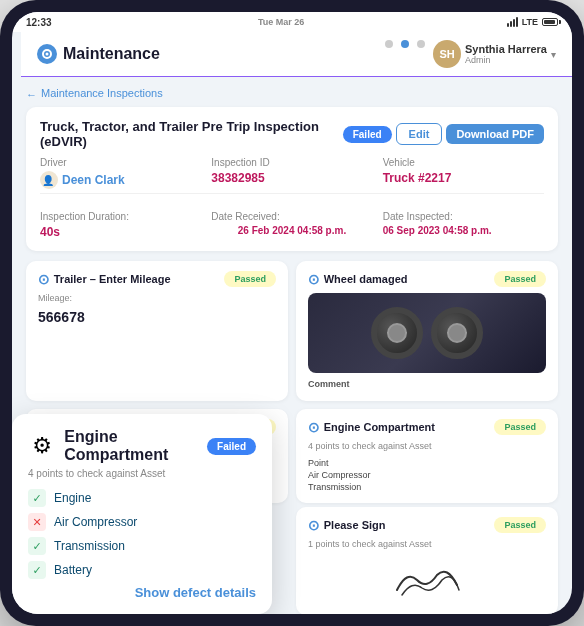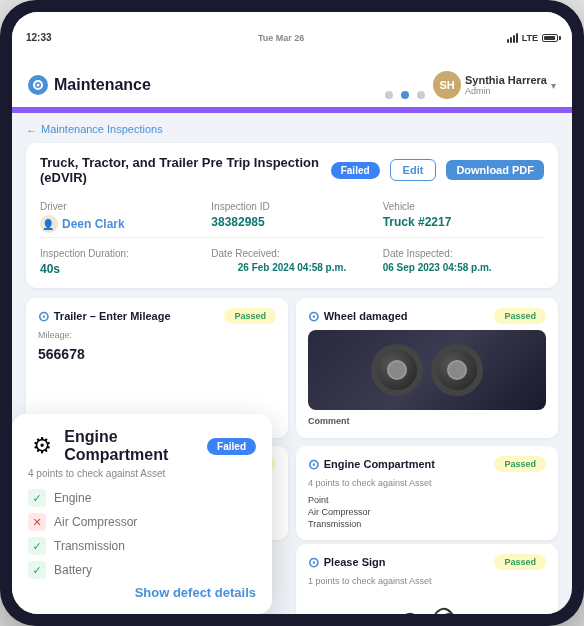--- a/index.html
+++ b/index.html
@@ -25,21 +25,21 @@
       width: 100%;
       height: 100%;
       background: #f0f4f8;
       border-radius: 26px;
       overflow: hidden;
       display: flex;
       flex-direction: column;
     }
     .status-bar {
       background: #fff;
-      padding: 20px 14px;
+      padding: 4px 14px;
       display: flex;
       justify-content: space-between;
       align-items: center;
       font-size: 10px;
       color: #333;
       min-height: 20px;
     }
     .status-bar-left { font-weight: 600; font-size: 10px; }
     .status-bar-right {
       display: flex;
@@ -85,42 +85,43 @@
       height: 100%;
       background: #333;
       border-radius: 1px;
     }
     .app-header {
       background: #fff;
       padding: 8px 16px;
       display: flex;
       justify-content: space-between;
       align-items: center;
-      border-bottom: 6px solid #8b5cf6;
+      border-bottom: 1px solid #8b5cf6;
+      margin-left: 9px;
     }
     .app-title {
       display: flex;
       align-items: center;
       gap: 6px;
       font-size: 16px;
       font-weight: 700;
       color: #1a1a2e;
     }
     .app-icon {
       width: 20px;
       height: 20px;
       background: #4a90d9;
       border-radius: 50%;
       display: flex;
       align-items: center;
       justify-content: center;
     }
     .header-right {
       display: flex;
-      align-items: flex-end;
+      align-items: flex-start;
       gap: 8px;
     }
     .nav-dot {
       width: 8px;
       height: 8px;
       border-radius: 50%;
       background: #ccc;
     }
     .nav-dot.active { background: #4a90d9; }
     .avatar-area {
@@ -160,22 +161,22 @@
     .inspection-header {
       background: #fff;
       border-radius: 10px;
       padding: 12px 14px;
       margin-bottom: 10px;
       box-shadow: 0 1px 4px rgba(0,0,0,0.06);
     }
     .inspection-title-row {
       display: flex;
       align-items: center;
-      gap: 10px;
-      margin-bottom: 16px;
+      gap: 4px;
+      margin-bottom: 8px;
       flex-wrap: wrap;
     }
     .inspection-title {
       font-size: 13px;
       font-weight: 700;
       color: #1a1a2e;
       flex: 1;
     }
     .badge {
       padding: 3px 10px;
@@ -212,21 +213,21 @@
     }
     .info-cell label {
       font-size: 10px;
       color: #888;
       display: block;
       margin-bottom: 3px;
     }
     .info-cell .val {
       font-size: 12px;
       font-weight: 600;
-      color: #0f766e;
+      color: #be185d;
     }
     .driver-val {
       color: #4a90d9 !important;
       display: flex;
       align-items: center;
       gap: 4px;
     }
     .driver-icon {
       width: 18px;
       height: 18px;
@@ -392,21 +393,21 @@
       align-items: center;
       justify-content: center;
       font-size: 11px;
       flex-shrink: 0;
     }
     .check-pass { background: #e8f8ef; color: #2d9e5f; }
     .check-fail { background: #ffe8e8; color: #e53e3e; }
     .check-label {
       font-size: 12px;
       font-weight: 500;
-      color: #737373;
+      color: #0c4a6e;
     }
     .show-defect {
       font-size: 13px;
       font-weight: 700;
       color: #4a90d9;
       cursor: pointer;
       margin-top: 2px;
       text-align: right;
     }
     .section-icon {
@@ -494,21 +495,21 @@
           <div class="info-cell">
             <label>Inspection ID</label>
             <div class="val">38382985</div>
           </div>
           <div class="info-cell">
             <label>Vehicle</label>
             <div class="val">Truck #2217</div>
           </div>
         </div>
         <hr class="divider-row">
-        <div class="info-grid" style="margin-top:10px;">
+        <div class="info-grid" style="margin-top:17px;">
           <div class="info-cell">
             <label>Inspection Duration:</label>
             <div class="val">40s</div>
           </div>
           <div class="info-cell">
             <label>Date Received:</label>
             <div class="val" style="font-size:10px;text-align:center;">26 Feb 2024 04:58 p.m.</div>
           </div>
           <div class="info-cell">
             <label>Date Inspected:</label>

